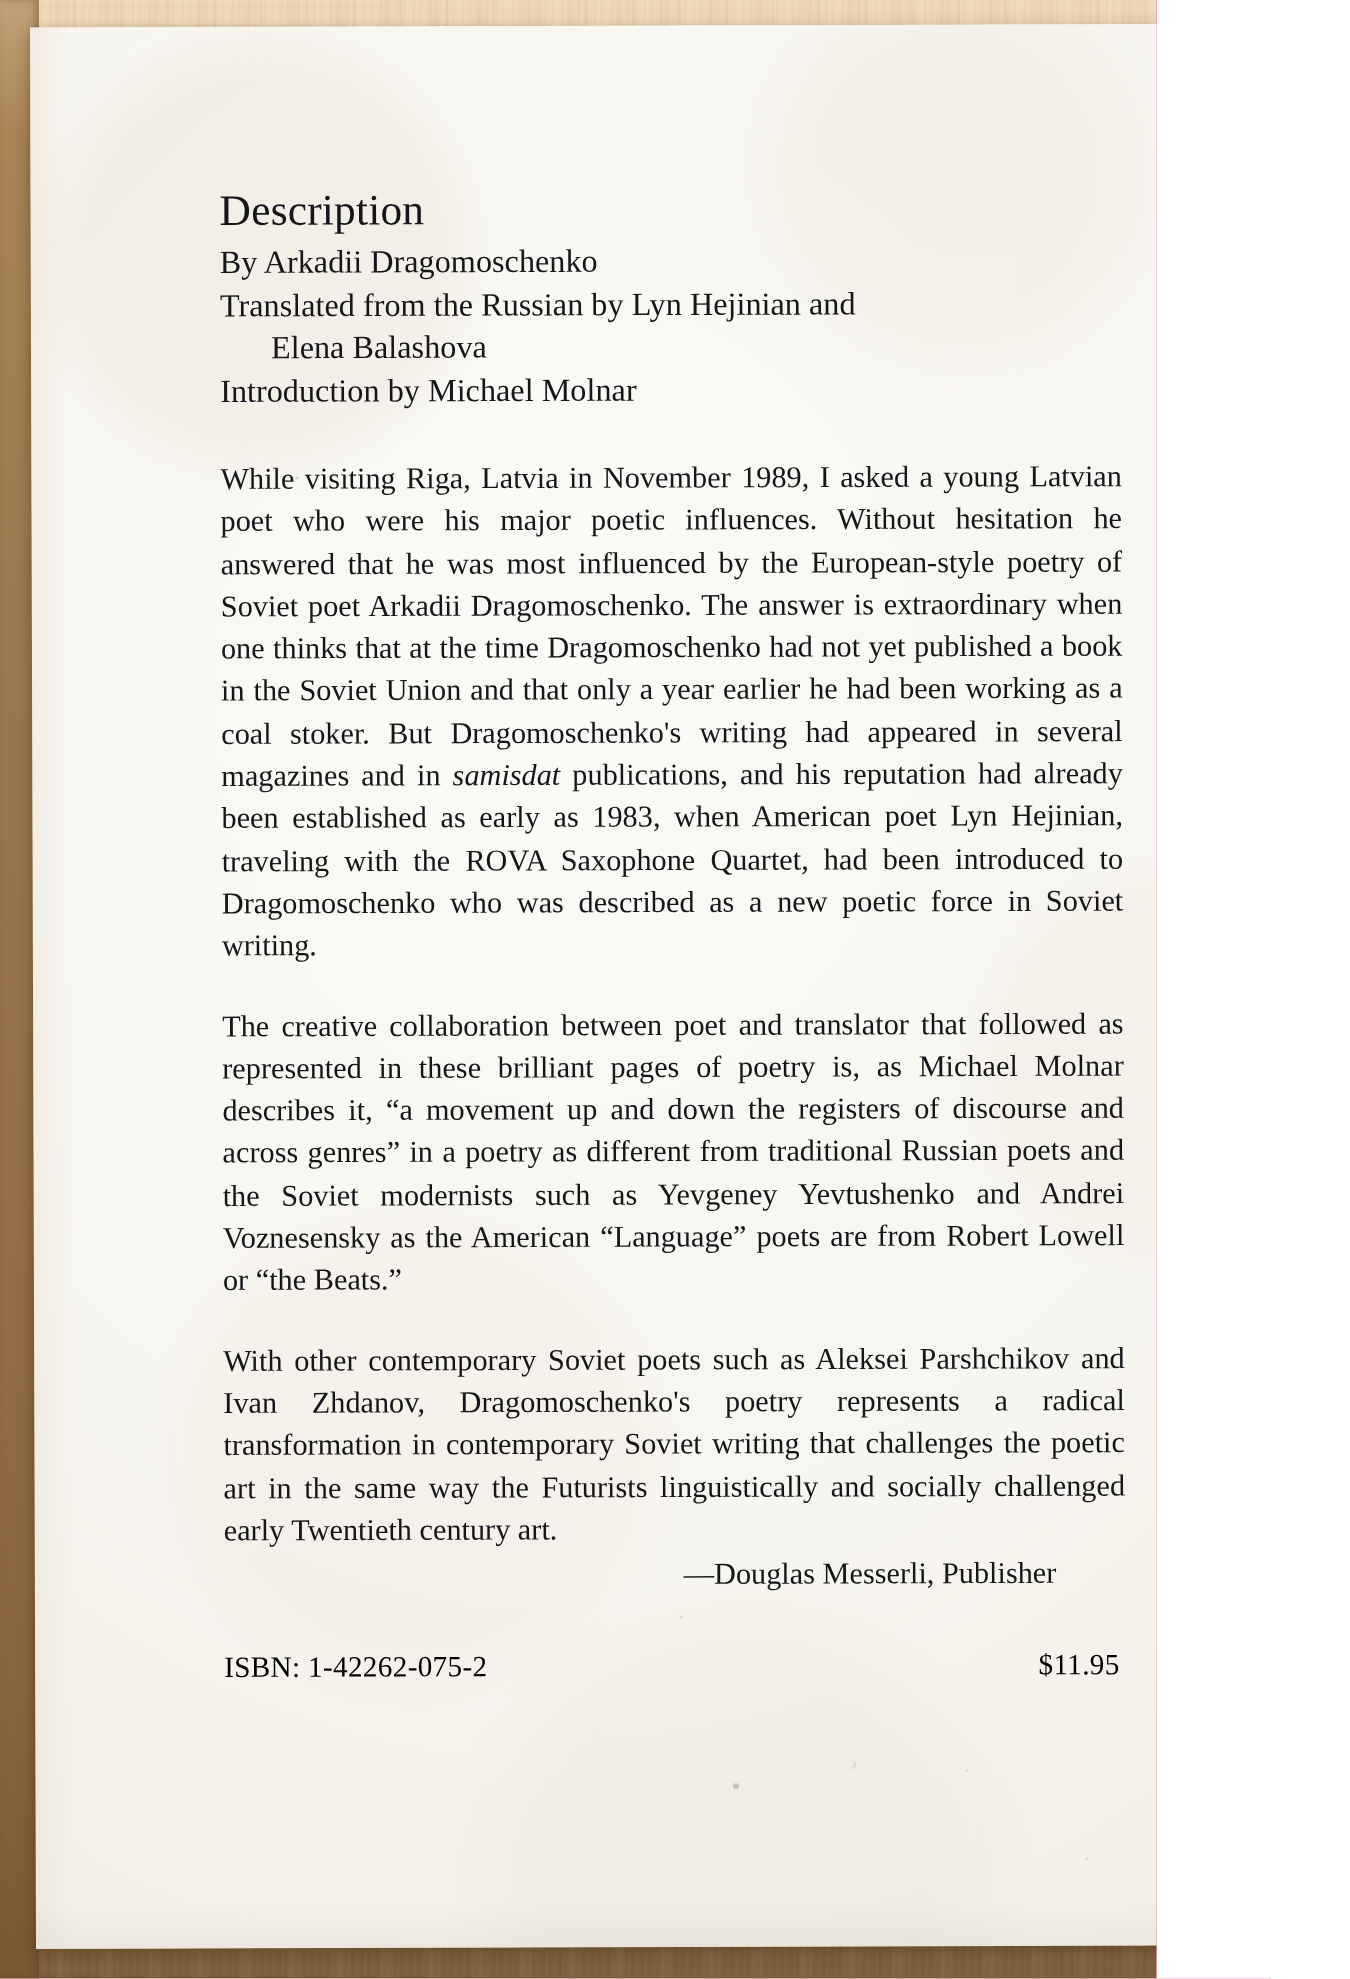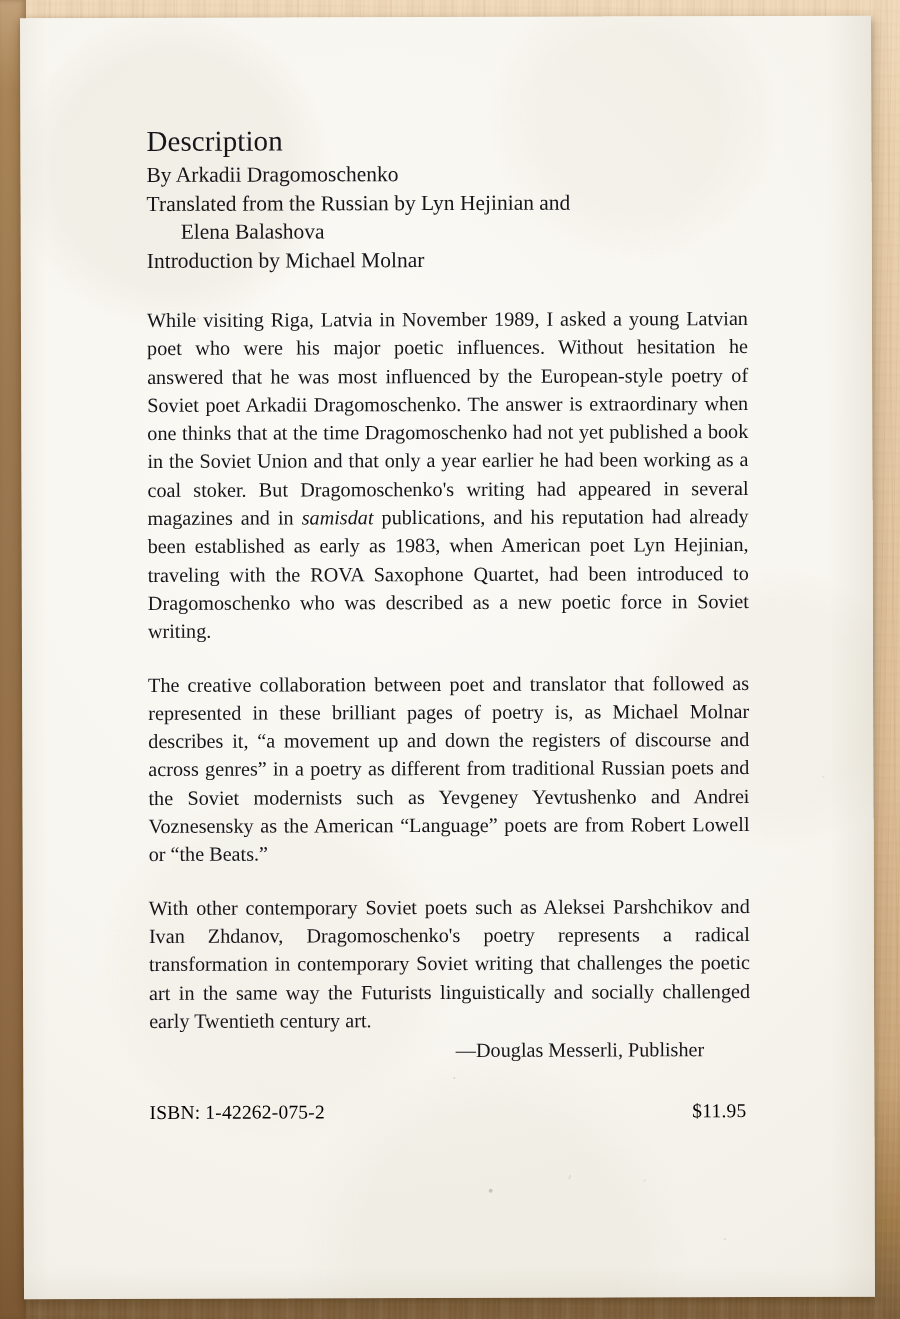--- a/index.html
+++ b/index.html
@@ -11,21 +11,21 @@
   body {
     width: 900px;
     height: 1319px;
     overflow: hidden;
     font-family: "Liberation Serif", "DejaVu Serif", serif;
   }
 
   
   #scene {
     position: relative;
-    width: 900px;
+    width: 771px;
     height: 1319px;
     overflow: hidden;
     background: #ec4899;
   }
   .wood-base2 {
     position: absolute;
     inset: 0;
     background:
       linear-gradient(180deg,
         rgba(239,216,185,1) 0px,

